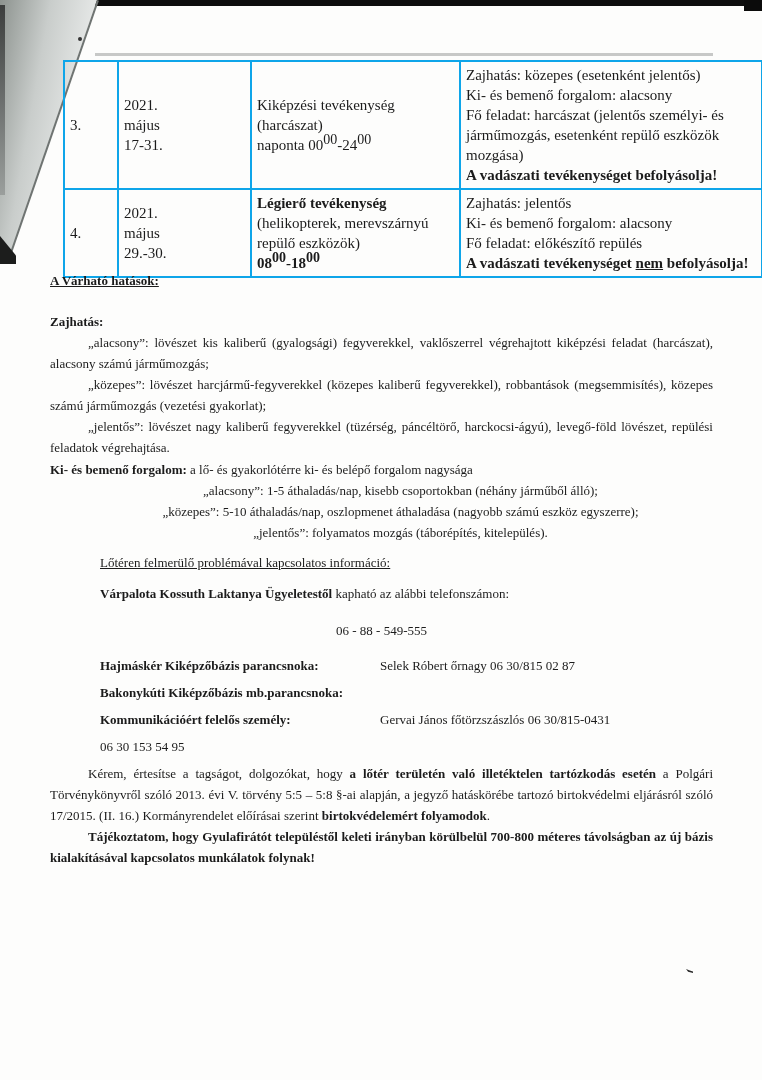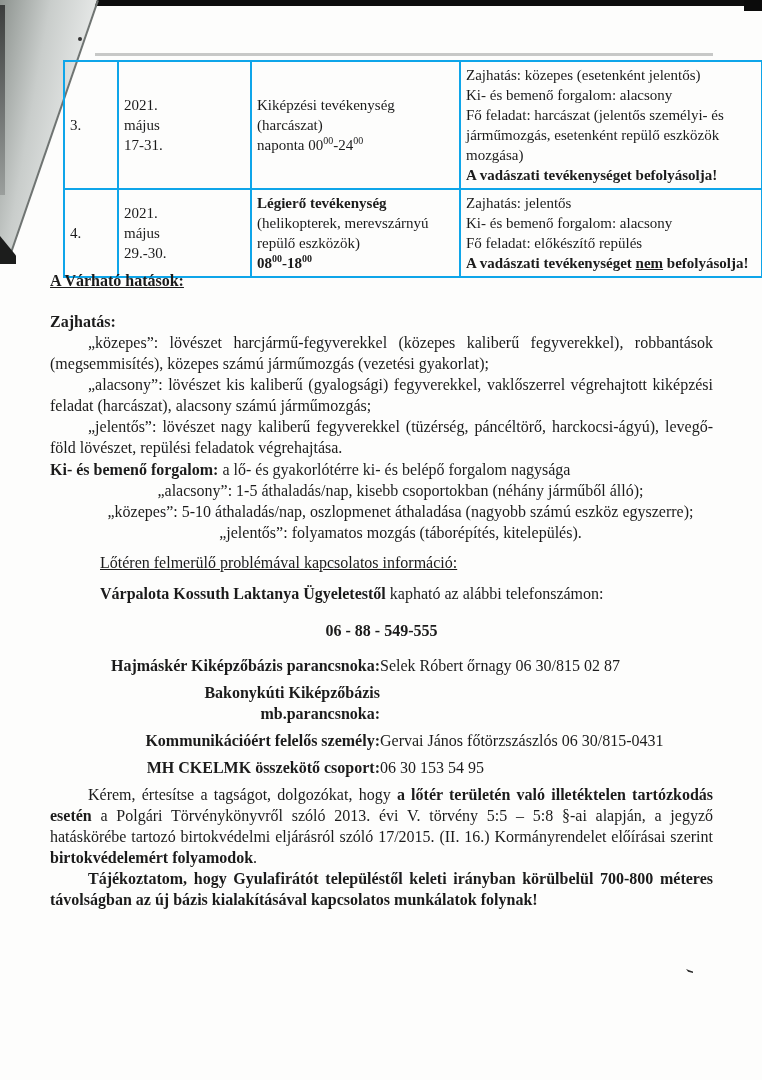--- a/index.html
+++ b/index.html
@@ -54,38 +54,38 @@
     padding:3px 5px;
   }
   td.c-num{width:42px;}
   td.c-date{width:121px;}
   td.c-act{width:197px;}
   td.c-eff{width:290px;}
   tr.row-a{height:104px;}
   tr.row-b{height:86px;}
   .b{font-weight:bold;}
   .u{text-decoration:underline;}
-  sup{font-size:10px;line-height:0;}
+  sup{font-size:14px;line-height:0;}
 
   
   .content{
     position:absolute;left:50px;top:270px;width:663px;
-    font-size:16px;line-height:21px;
+    font-size:13px;line-height:21px;
   }
   .h-underline{font-weight:bold;text-decoration:underline;margin:0 0 0 0;}
   .sec-label{font-weight:bold;margin-top:20px;}
   p.just{margin:0;text-align:justify;text-indent:38px;}
   .list-line{padding-left:38px;text-align:center;}
   .indent1{margin-left:50px;}
   .info-heading{text-decoration:underline;margin-top:9px;}
   .duty-line{margin-top:10px;}
-  .phone{font-weight:bold;text-align:center;margin-top:16px;}
+  .phone{font-weight:normal;text-align:center;margin-top:16px;}
   .contacts{margin-top:14px;}
   .contact-row{display:flex;margin-left:50px;margin-bottom:6px;}
-  .contact-label{font-weight:bold;width:280px;flex:0 0 280px;text-align:right;}
+  .contact-label{font-weight:bold;width:280px;flex:0 0 280px;}
   .contact-value{flex:1;}
   .kerem{margin-top:15px;}
   .tajek{margin-top:30px;font-weight:bold;}
 </style>
 </head>
 <body>
 
 <div class="page">
 
   <div class="artifact topbar"></div>
@@ -139,22 +139,22 @@
         </td>
       </tr>
     </tbody>
   </table>
 
   <div class="content">
 
     <div class="h-underline">A Várható hatások:</div>
 
     <div class="sec-label">Zajhatás:</div>
+    <p class="just">„alacsony”: lövészet kis kaliberű (gyalogsági) fegyverekkel, vaklőszerrel végrehajtott kiképzési feladat (harcászat), alacsony számú járműmozgás;</p>
     <p class="just">„közepes”: lövészet harcjármű-fegyverekkel (közepes kaliberű fegyverekkel), robbantások (megsemmisítés), közepes számú járműmozgás (vezetési gyakorlat);</p>
-    <p class="just">„alacsony”: lövészet kis kaliberű (gyalogsági) fegyverekkel, vaklőszerrel végrehajtott kiképzési feladat (harcászat), alacsony számú járműmozgás;</p>
     <p class="just">„jelentős”: lövészet nagy kaliberű fegyverekkel (tüzérség, páncéltörő, harckocsi-ágyú), levegő-föld lövészet, repülési feladatok végrehajtása.</p>
 
     <div style="margin-top:1px;"><span class="b">Ki- és bemenő forgalom:</span><span> a lő- és gyakorlótérre ki- és belépő forgalom nagysága</span></div>
     <div class="list-line">„alacsony”: 1-5 áthaladás/nap, kisebb csoportokban (néhány járműből álló);</div>
     <div class="list-line">„közepes”: 5-10 áthaladás/nap, oszlopmenet áthaladása (nagyobb számú eszköz egyszerre);</div>
     <div class="list-line">„jelentős”: folyamatos mozgás (táborépítés, kitelepülés).</div>
 
     <div class="info-heading indent1">Lőtéren felmerülő problémával kapcsolatos információ:</div>
 
     <div class="duty-line indent1"><span class="b">Várpalota Kossuth Laktanya Ügyeletestől</span><span> kapható az alábbi telefonszámon:</span></div>
@@ -167,21 +167,20 @@
         <span class="contact-value">Selek Róbert őrnagy 06 30/815 02 87</span>
       </div>
       <div class="contact-row">
         <span class="contact-label">Bakonykúti Kiképzőbázis mb.parancsnoka:</span>
       </div>
       <div class="contact-row">
         <span class="contact-label">Kommunikációért felelős személy:</span>
         <span class="contact-value">Gervai János főtörzszászlós 06 30/815-0431</span>
       </div>
       <div class="contact-row">
-        <span class="contact-label">MH CKELMK összekötő csoport:</span>
         <span class="contact-value">06 30 153 54 95</span>
       </div>
     </div>
 
     <p class="just kerem"><span>Kérem, értesítse a tagságot, dolgozókat, hogy </span><span class="b">a lőtér területén való illetéktelen tartózkodás esetén</span><span> a Polgári Törvénykönyvről szóló 2013. évi V. törvény 5:5 – 5:8 §-ai alapján, a jegyző hatáskörébe tartozó birtokvédelmi eljárásról szóló 17/2015. (II. 16.) Kormányrendelet előírásai szerint </span><span class="b">birtokvédelemért folyamodok</span><span>.</span></p>
 
     <p class="just tajek">Tájékoztatom, hogy Gyulafirátót településtől keleti irányban körülbelül 700-800 méteres távolságban az új bázis kialakításával kapcsolatos munkálatok folynak!</p>
 
   </div>
 </div>

